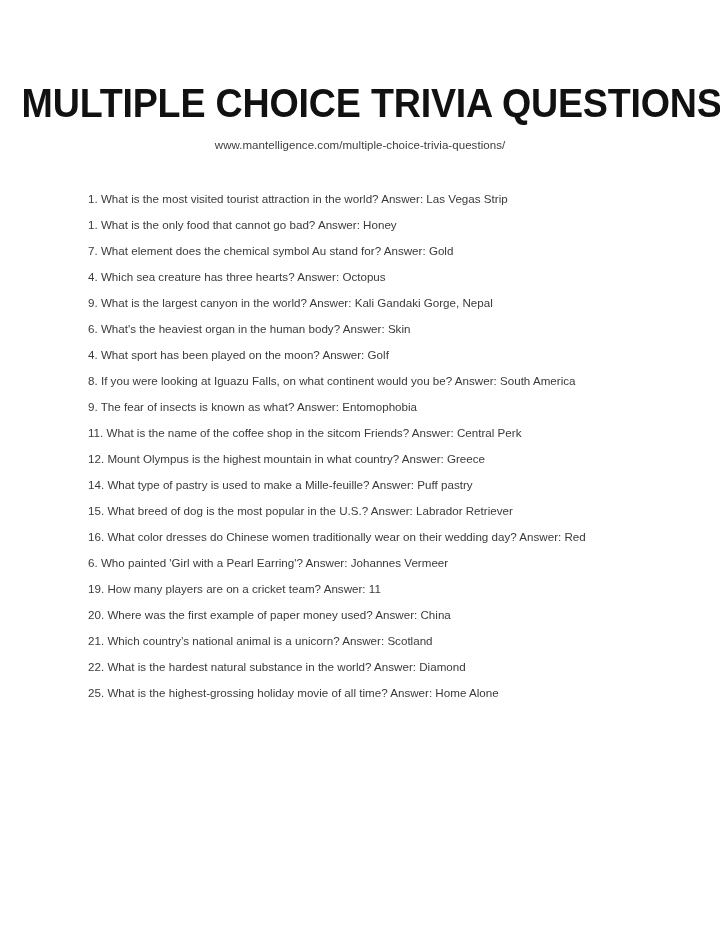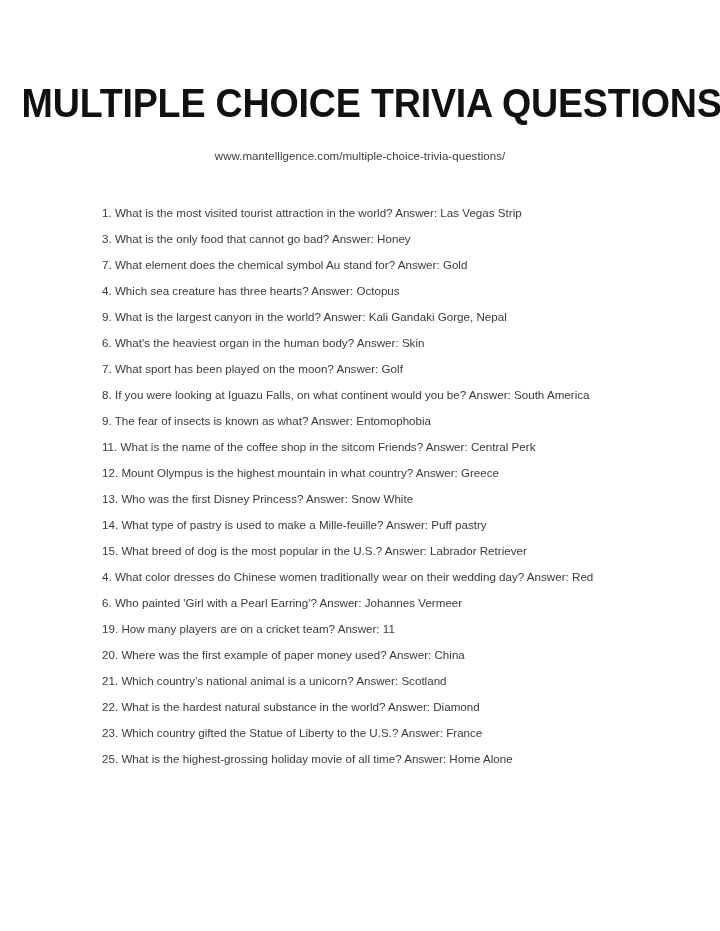--- a/index.html
+++ b/index.html
@@ -36,35 +36,35 @@
     line-height: 42px;
     font-weight: 700;
     letter-spacing: -0.2px;
     color: #111111;
     transform: scaleX(0.94);
     transform-origin: center center;
     white-space: nowrap;
   }
 
   .doc-subtitle {
-    margin: 11px;
+    margin: 0;
     padding-top: 14px;
     font-family: "Liberation Sans", sans-serif;
     font-size: 11.5px;
     line-height: 14px;
     font-weight: 400;
     color: #3d3d3d;
     letter-spacing: 0.05px;
     white-space: nowrap;
   }
 
   
   .qa-list {
     list-style: none;
-    margin: 18px;
+    margin: 4px;
     padding: 0;
     position: absolute;
     left: 84px;
     top: 188px;
     width: 580px;
   }
 
   .qa-item {
     font-family: "Liberation Sans", sans-serif;
     font-size: 11.6px;
@@ -80,36 +80,34 @@
 
 <div class="page">
 
   <div class="header">
     <h1 class="doc-title">MULTIPLE CHOICE TRIVIA QUESTIONS</h1>
     <p class="doc-subtitle">www.mantelligence.com/multiple-choice-trivia-questions/</p>
   </div>
 
   <ul class="qa-list">
       <li class="qa-item">1. What is the most visited tourist attraction in the world? Answer: Las Vegas Strip</li>
-      <li class="qa-item">3. What is the only food that cannot go bad? Answer: Honey</li>
+      <li class="qa-item">1. What is the only food that cannot go bad? Answer: Honey</li>
       <li class="qa-item">7. What element does the chemical symbol Au stand for? Answer: Gold</li>
       <li class="qa-item">4. Which sea creature has three hearts? Answer: Octopus</li>
       <li class="qa-item">9. What is the largest canyon in the world? Answer: Kali Gandaki Gorge, Nepal</li>
       <li class="qa-item">6. What's the heaviest organ in the human body? Answer: Skin</li>
-      <li class="qa-item">7. What sport has been played on the moon? Answer: Golf</li>
+      <li class="qa-item">4. What sport has been played on the moon? Answer: Golf</li>
       <li class="qa-item">8. If you were looking at Iguazu Falls, on what continent would you be? Answer: South America</li>
       <li class="qa-item">9. The fear of insects is known as what? Answer: Entomophobia</li>
       <li class="qa-item">11. What is the name of the coffee shop in the sitcom Friends? Answer: Central Perk</li>
       <li class="qa-item">12. Mount Olympus is the highest mountain in what country? Answer: Greece</li>
-      <li class="qa-item">13. Who was the first Disney Princess? Answer: Snow White</li>
       <li class="qa-item">14. What type of pastry is used to make a Mille-feuille? Answer: Puff pastry</li>
       <li class="qa-item">15. What breed of dog is the most popular in the U.S.? Answer: Labrador Retriever</li>
-      <li class="qa-item">4. What color dresses do Chinese women traditionally wear on their wedding day? Answer: Red</li>
+      <li class="qa-item">16. What color dresses do Chinese women traditionally wear on their wedding day? Answer: Red</li>
       <li class="qa-item">6. Who painted 'Girl with a Pearl Earring'? Answer: Johannes Vermeer</li>
       <li class="qa-item">19. How many players are on a cricket team? Answer: 11</li>
       <li class="qa-item">20. Where was the first example of paper money used? Answer: China</li>
       <li class="qa-item">21. Which country’s national animal is a unicorn? Answer: Scotland</li>
       <li class="qa-item">22. What is the hardest natural substance in the world? Answer: Diamond</li>
-      <li class="qa-item">23. Which country gifted the Statue of Liberty to the U.S.? Answer: France</li>
       <li class="qa-item">25. What is the highest-grossing holiday movie of all time? Answer: Home Alone</li>
     </ul>
 
 </div>
 
 </body></html>

